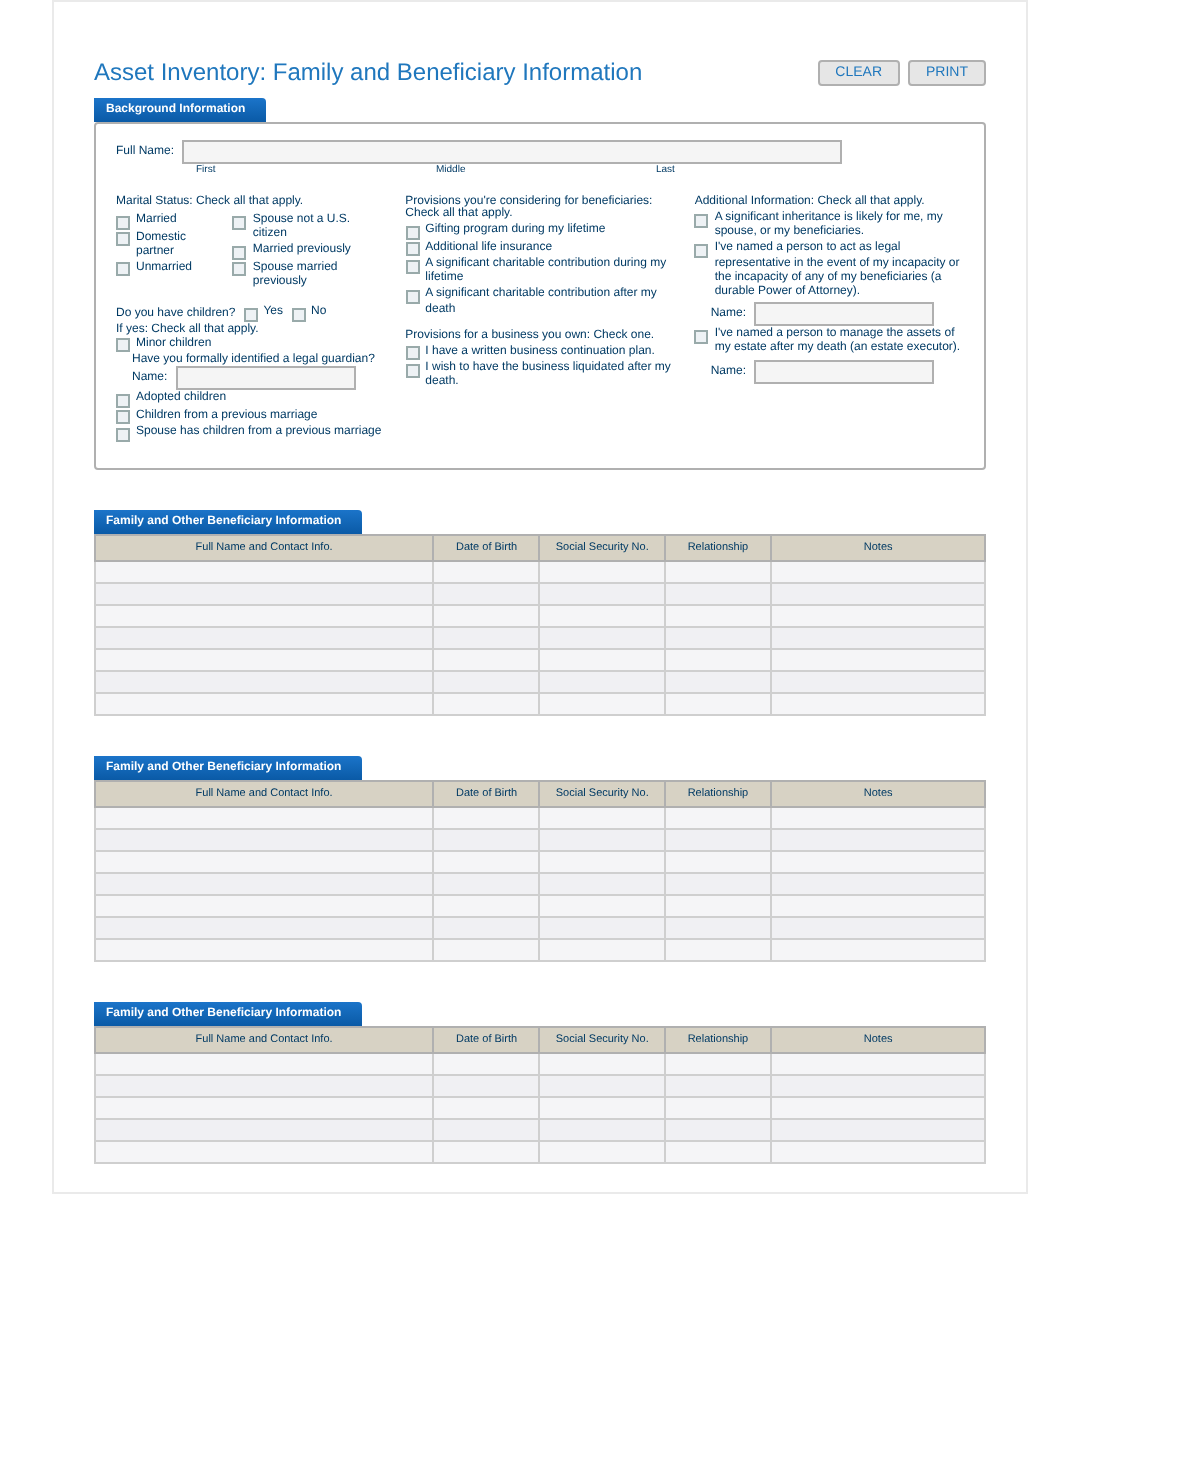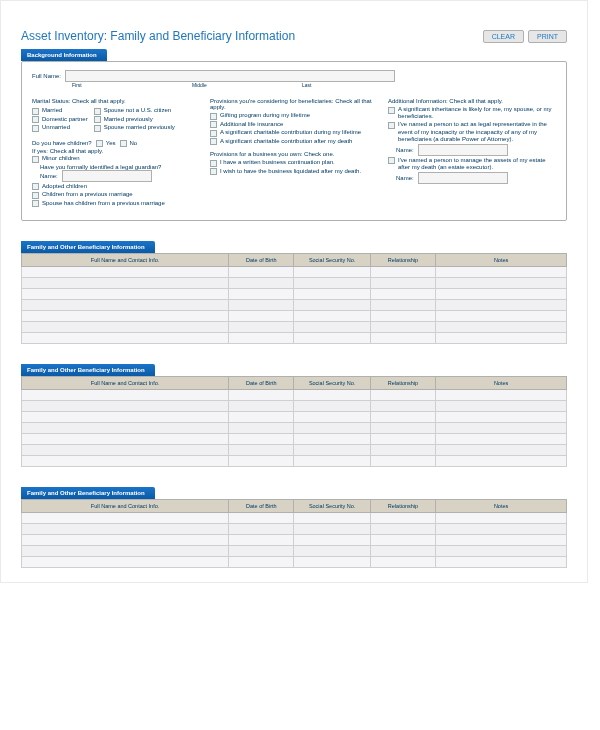--- a/index.html
+++ b/index.html
@@ -7,23 +7,24 @@
     margin: 0;
     padding: 0;
     width: 600px;
     height: 730px;
     background: #ffffff;
     font-family: Arial, Helvetica, sans-serif;
     font-size: 6px;
     color: #003a64;
   }
   .page {
-    width: 588px;
+    width: 488px;
     padding: 28px 20px 0 20px;
     border: 1px solid #eaeaea;
+    margin-left: 26px;
   }
   .title-row {
     display: flex;
     justify-content: space-between;
     align-items: flex-end;
   }
   .page-title {
     color: #1f77bd;
     font-size: 12px;
     font-weight: 400;

